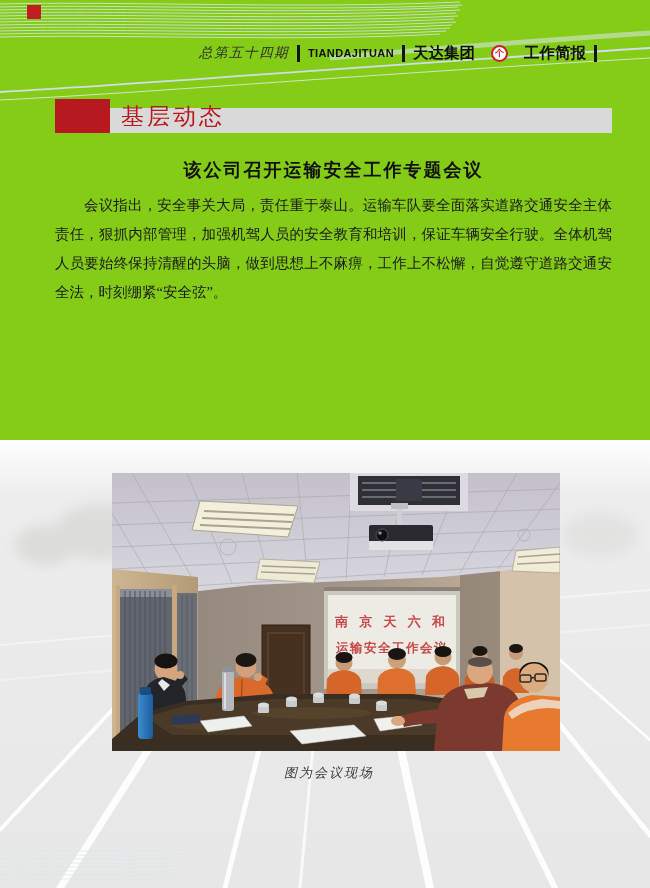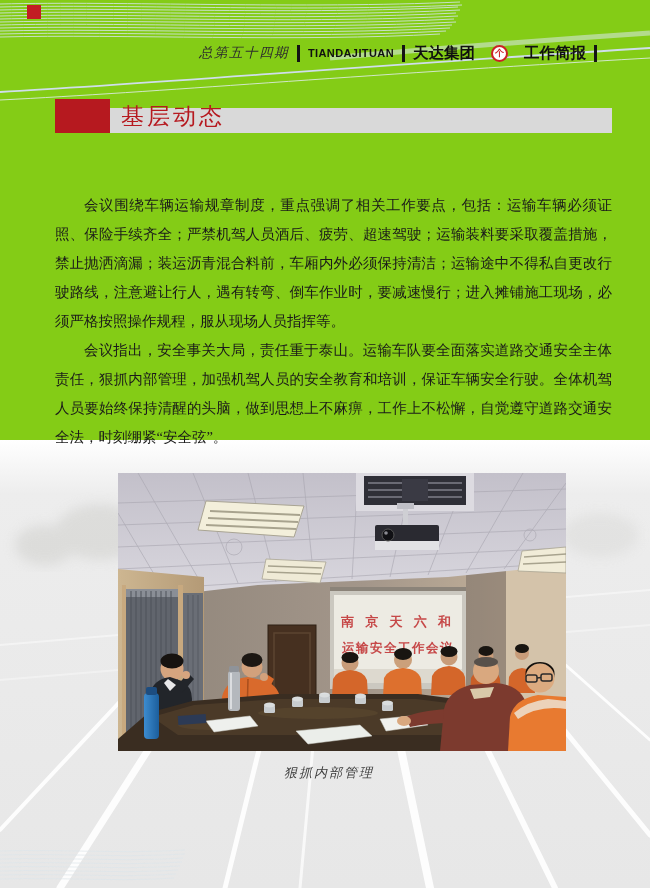--- a/index.html
+++ b/index.html
@@ -38,21 +38,21 @@
     position:absolute;left:55px;top:158px;width:557px;text-align:center;
     font-size:18px;font-weight:bold;letter-spacing:2px;color:#111;
   }
   .article-body{
     position:absolute;left:55px;top:191px;width:557px;
     font-size:14.5px;line-height:29px;text-align:justify;color:#1a1a1a;
   }
   .article-body p{margin:0;text-indent:2em;}
 
   
-  .photo{position:absolute;left:118px;top:473px;width:448px;height:225px;}
+  .photo{position:absolute;left:112px;top:473px;width:448px;height:225px;}
   .caption{
     position:absolute;left:105px;top:764px;width:448px;text-align:center;
     font-size:13px;font-style:italic;letter-spacing:2px;color:#3c3c3c;
   }
 </style>
 </head>
 <body>
 
 <div class="page">
 
@@ -134,22 +134,22 @@
       <span class="logo">个</span>
       <span>工作简报</span>
     </span>
     <span class="sep"></span>
   </div>
 
   <div class="banner-gray"></div>
   <div class="banner-red"></div>
   <div class="banner-label">基层动态</div>
 
+  <div class="article-title">该公司召开运输安全工作专题会议</div>
   <div class="article-body">
-    <p>会议围绕车辆运输规章制度，重点强调了相关工作要点，包括：运输车辆必须证照、保险手续齐全；严禁机驾人员酒后、疲劳、超速驾驶；运输装料要采取覆盖措施，禁止抛洒滴漏；装运沥青混合料前，车厢内外必须保持清洁；运输途中不得私自更改行驶路线，注意避让行人，遇有转弯、倒车作业时，要减速慢行；进入摊铺施工现场，必须严格按照操作规程，服从现场人员指挥等。</p>
     <p>会议指出，安全事关大局，责任重于泰山。运输车队要全面落实道路交通安全主体责任，狠抓内部管理，加强机驾人员的安全教育和培训，保证车辆安全行驶。全体机驾人员要始终保持清醒的头脑，做到思想上不麻痹，工作上不松懈，自觉遵守道路交通安全法，时刻绷紧“安全弦”。</p>
   </div>
 
   <div class="photo">
     <svg width="448" height="278" viewBox="0 0 448 278">
       <defs>
         <linearGradient id="wallg" x1="0" y1="0" x2="1" y2="0">
           <stop offset="0" stop-color="#8e8479"></stop>
           <stop offset="0.55" stop-color="#a3968a"></stop>
           <stop offset="1" stop-color="#cdb99e"></stop>
@@ -353,15 +353,15 @@
         <path d="M407.5,205 a14.5,14.5 0 0 1 29,0 l0,-5 a14.5,11 0 0 0 -29,0 z" fill="#14100c"></path>
         <g stroke="#2a2a2a" stroke-width="1.5" fill="none">
           <rect x="408" y="202" width="11" height="7" rx="2"></rect>
           <rect x="423" y="201" width="11" height="7" rx="2"></rect>
           <line x1="419" y1="205" x2="423" y2="204.5"></line>
         </g>
       </g>
     </svg>
   </div>
 
-  <div class="caption">狠抓内部管理</div>
+  <div class="caption">图为会议现场</div>
 
 </div>
 
 </body></html>

